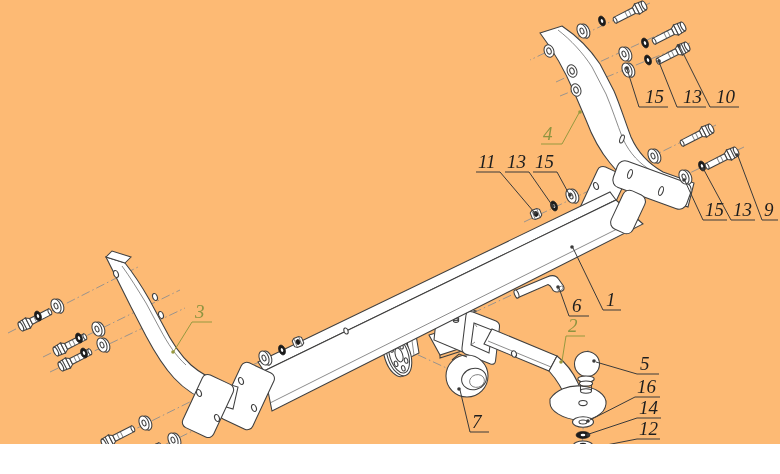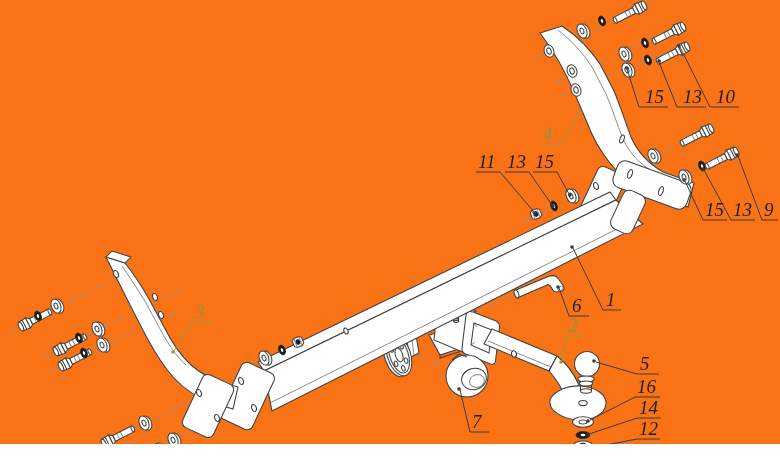--- a/index.html
+++ b/index.html
@@ -1,16 +1,16 @@
 <!DOCTYPE html>
 <html><head>
 <meta charset="utf-8">
 <style>
   html,body{margin:0;padding:0;background:#fff;}
-  #stage{position:relative;width:780px;height:444px;background:#f97316;overflow:hidden;
+  #stage{position:relative;width:780px;height:444px;background:#fdba74;overflow:hidden;
          font-family:"Liberation Serif", serif;}
   svg{display:block;}
   .ax{stroke:#8f8f8f;stroke-width:.9;stroke-dasharray:9 3 1.5 3;fill:none;}
   .fw{fill:#ffffff;stroke:#3f3f3f;stroke-width:1.05;}
   .ln{fill:none;stroke:#3f3f3f;stroke-width:1.05;}
   .lnt{fill:none;stroke:#5a5a5a;stroke-width:.7;}
   .dk{fill:#1c1c1c;stroke:#1c1c1c;stroke-width:.6;}
   .hw{fill:#ffffff;stroke:none;}
   .ld{fill:none;stroke:#3a3a3a;stroke-width:1;}
   .lda{fill:none;stroke:#96993f;stroke-width:1;}

